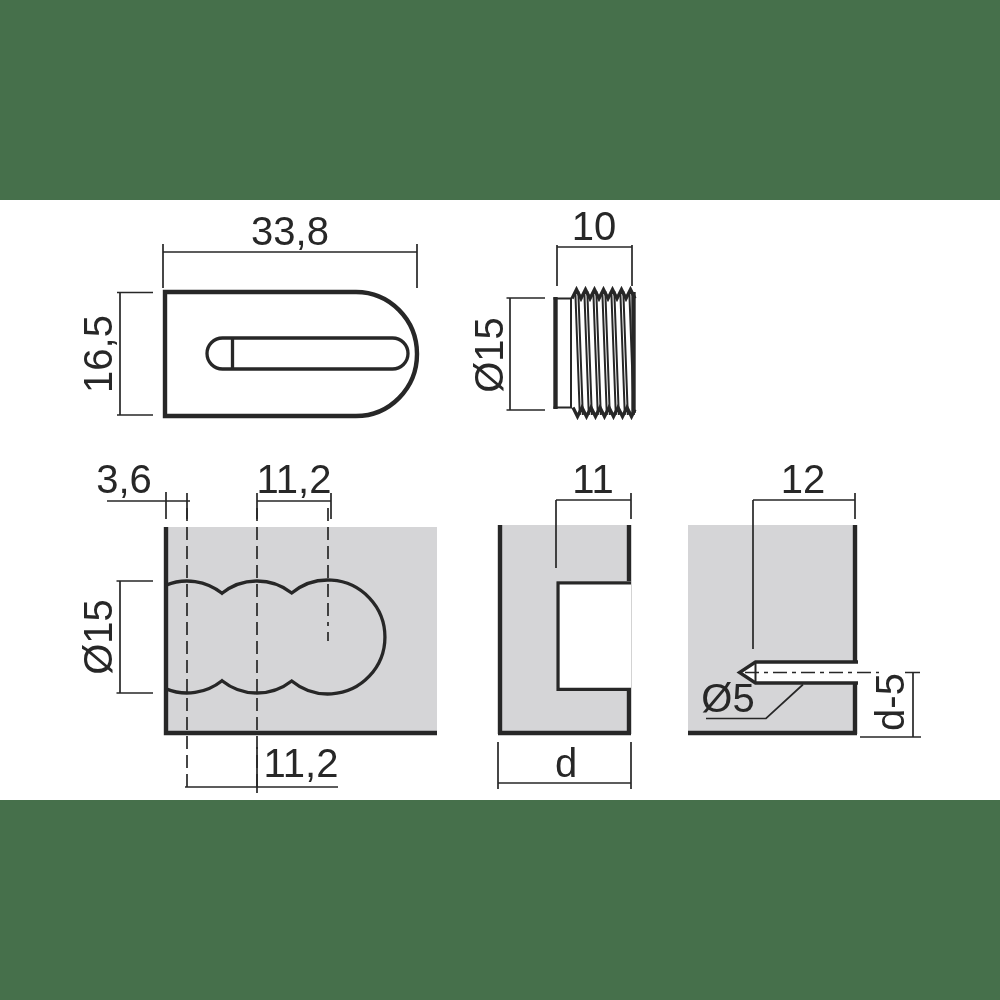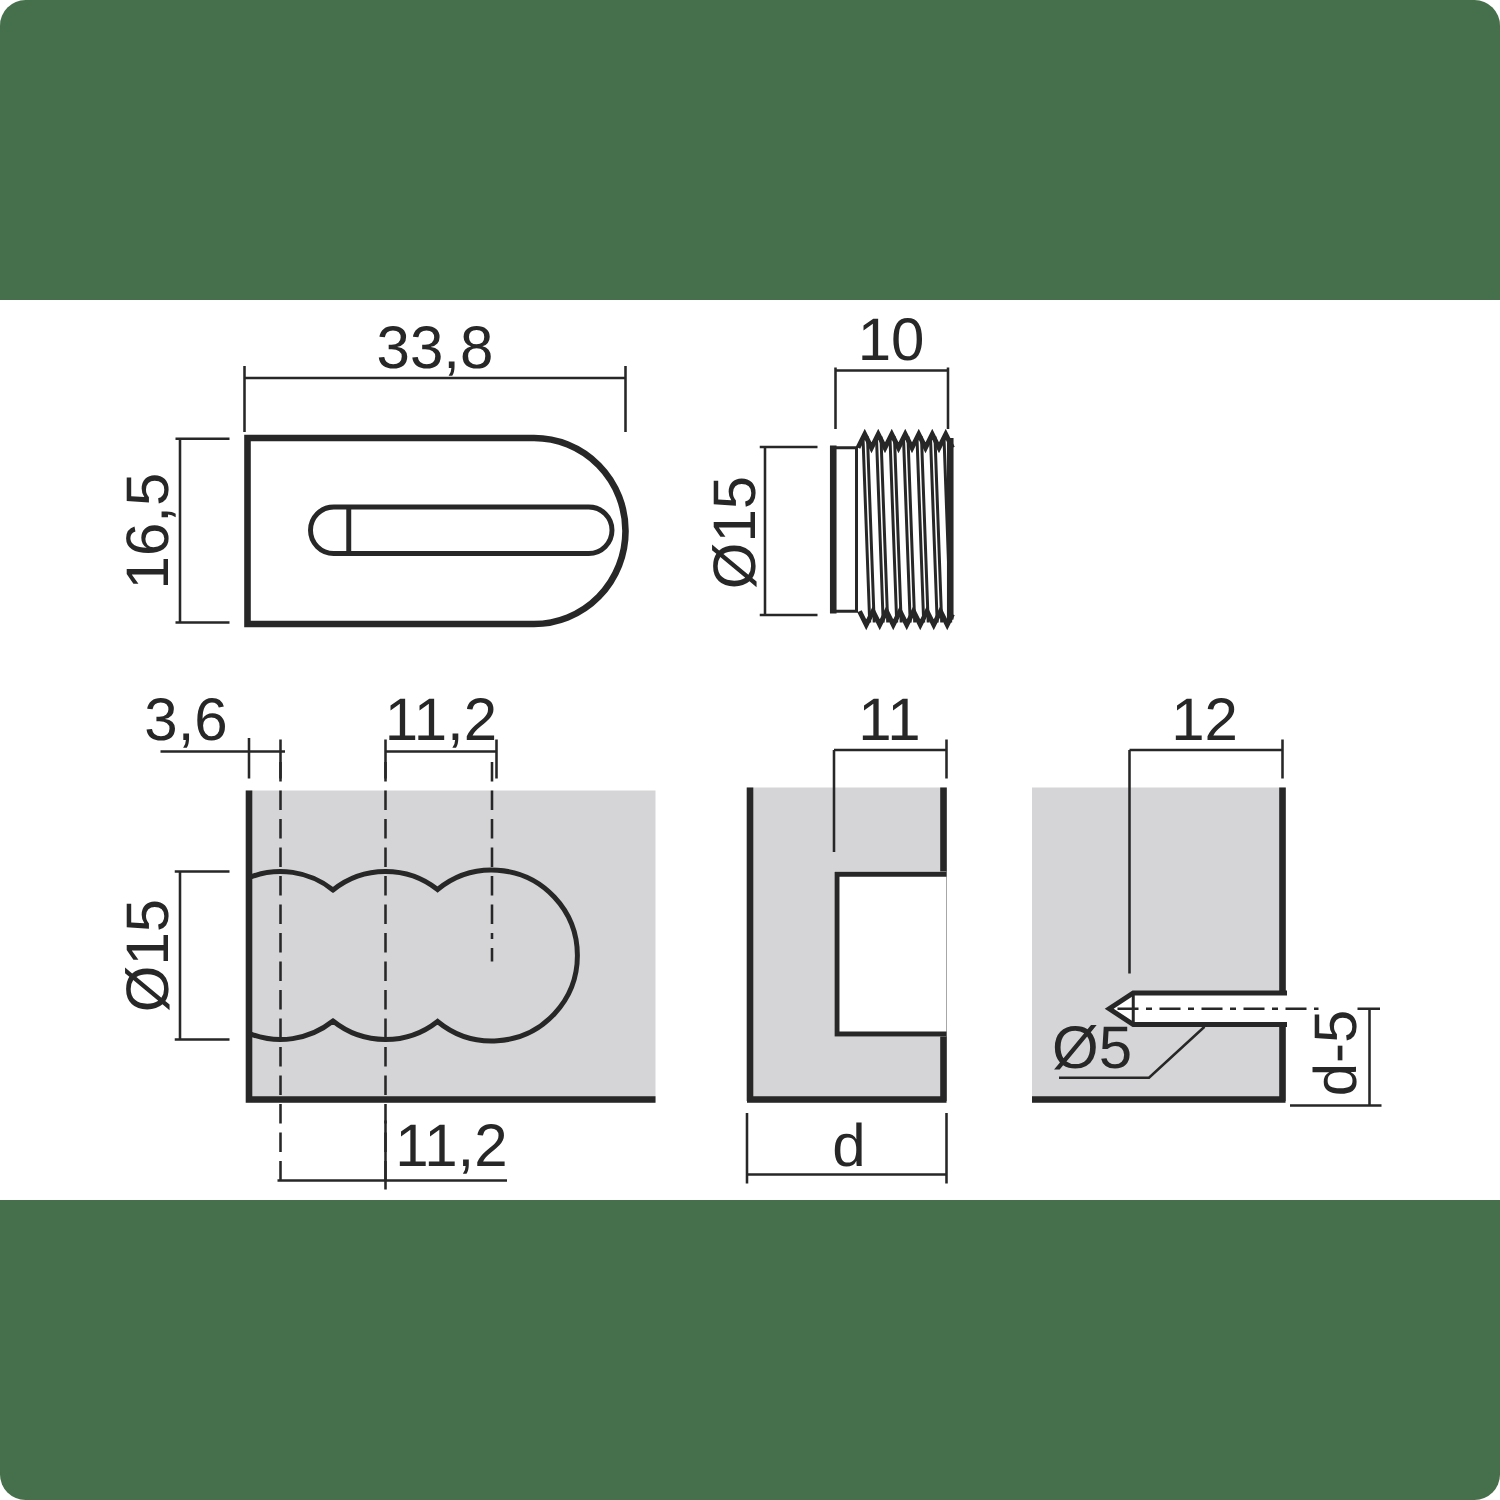--- a/index.html
+++ b/index.html
@@ -1,17 +1,17 @@
 <!DOCTYPE html>
 <html><head>
 <meta charset="utf-8">
 <style>
   html,body{margin:0;padding:0;background:#ffffff;}
   .page{position:relative;width:1000px;height:1000px;background:#ffffff;overflow:hidden;
-        font-family:"Liberation Sans",sans-serif;border-radius:17px;}
+        font-family:"Liberation Sans",sans-serif;}
   .band{position:absolute;left:0;width:1000px;background:#46704B;}
   .band.top{top:0;height:200px;}
   .band.bottom{top:800px;height:200px;}
   svg{position:absolute;top:0;left:0;}
   svg text{font-family:"Liberation Sans",sans-serif;font-size:40px;fill:#272727;}
   .thin{stroke:#272727;stroke-width:1.7;fill:none;}
   .obj{stroke:#272727;stroke-width:3.3;fill:none;}
   .thick{stroke:#272727;stroke-width:4.4;fill:none;}
   .med{stroke:#272727;stroke-width:2;fill:none;}
   .dash{stroke:#272727;stroke-width:1.7;fill:none;stroke-dasharray:13 6;}

